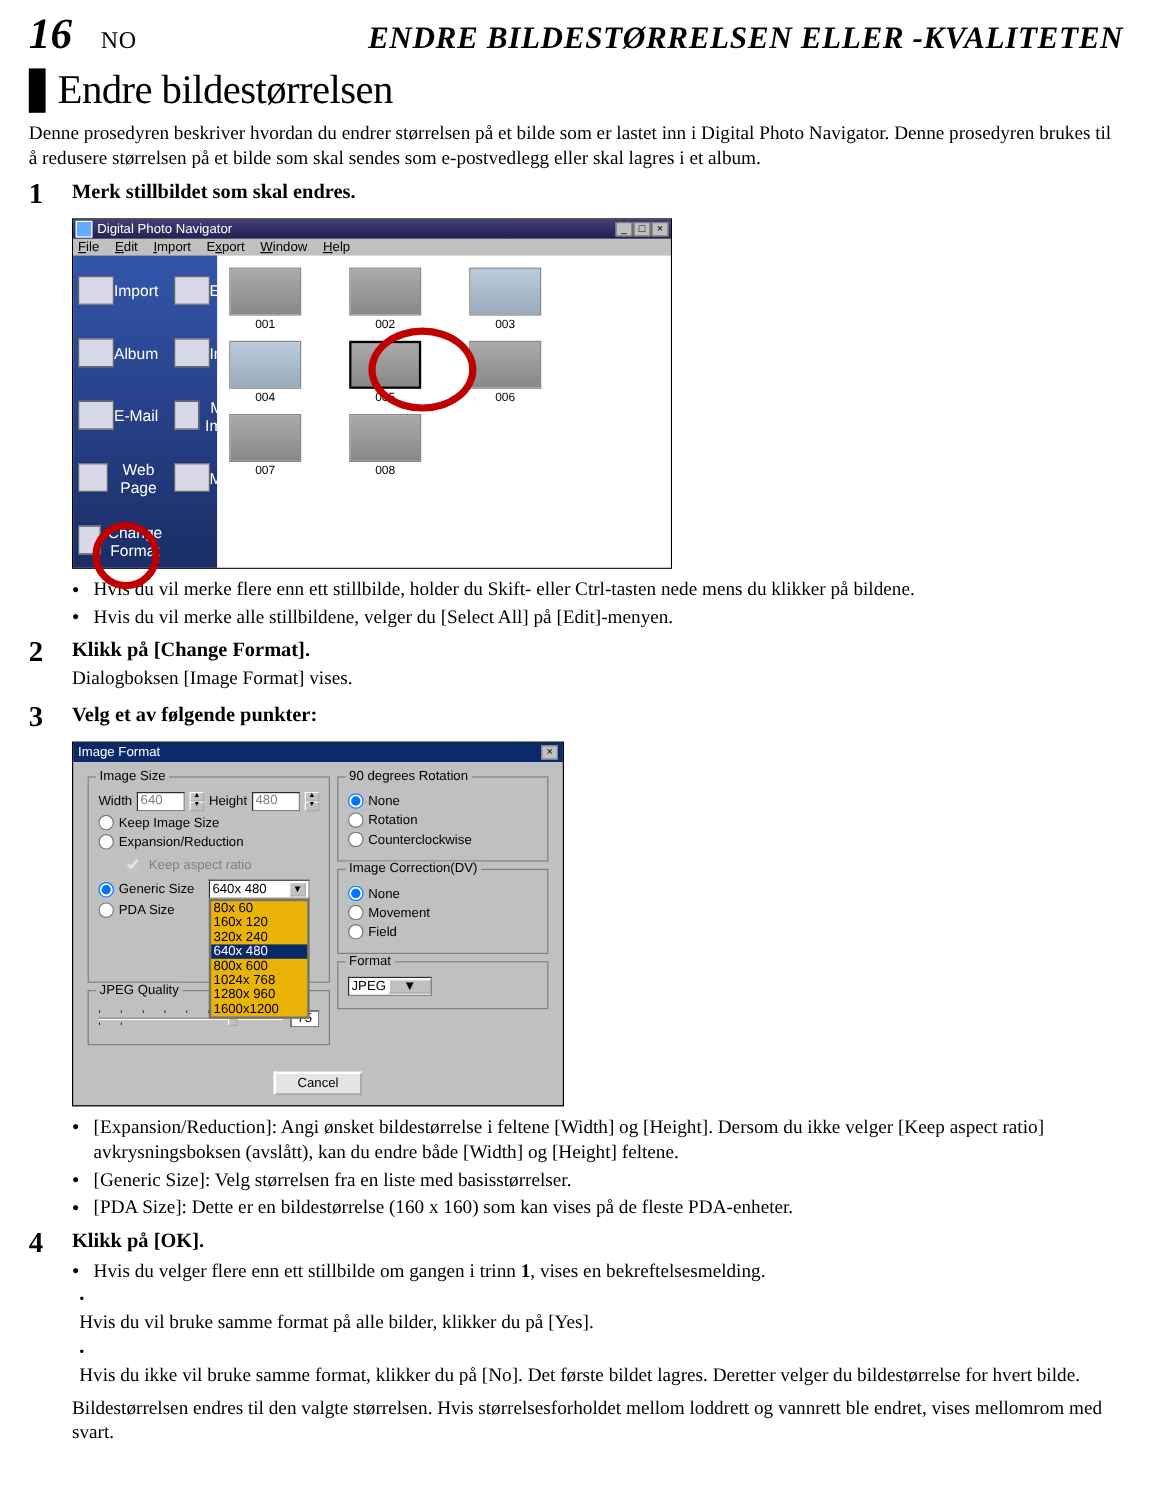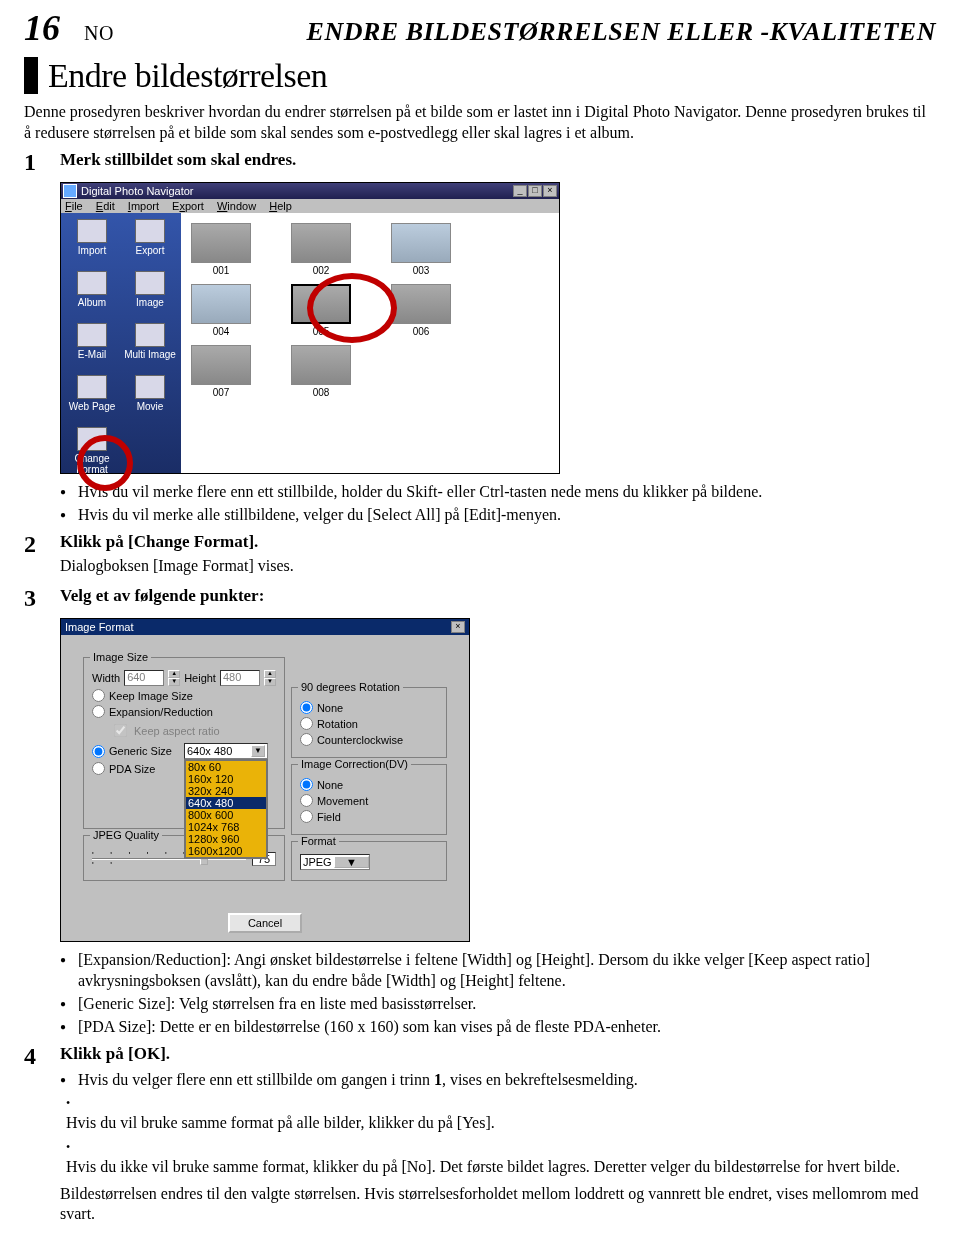--- a/index.html
+++ b/index.html
@@ -118,22 +118,22 @@
     width: 120px;
     background: linear-gradient(#3355aa, #1a2d66);
     padding: 6px 4px;
     display: grid;
     grid-template-columns: 1fr 1fr;
     grid-auto-rows: 48px;
     gap: 4px;
     align-content: start;
   }
   .sidebar-btn {
-    display: flex; flex-direction: column; align-items: center;
-    color: #fff; font-size: 10px; text-align: center;
+    display: flex; flex-direction: row; align-items: center;
+    color: #fff; font-size: 13px; text-align: center;
   }
   .sidebar-ico {
     width: 30px; height: 24px;
     background: #d8d8e8;
     border: 1px solid #666;
     margin-bottom: 2px;
   }
   .thumb-area {
     flex: 1;
     background: #fff;
@@ -178,23 +178,22 @@
   .dlg-title {
     background: #0a2a6a;
     color: #fff;
     padding: 2px 4px;
     display: flex;
     justify-content: space-between;
     align-items: center;
   }
   .dlg-body {
     display: flex;
-    padding: 22px;
+    padding: 12px;
     gap: 6px;
-    align-items: flex-end;
   }
   .groupbox-inner {
     border: 1px solid #808080;
     padding: 10px 8px 8px 8px;
     position: relative;
     margin-bottom: 6px;
   }
   .gb-legend {
     position: absolute;
     top: -7px; left: 6px;

